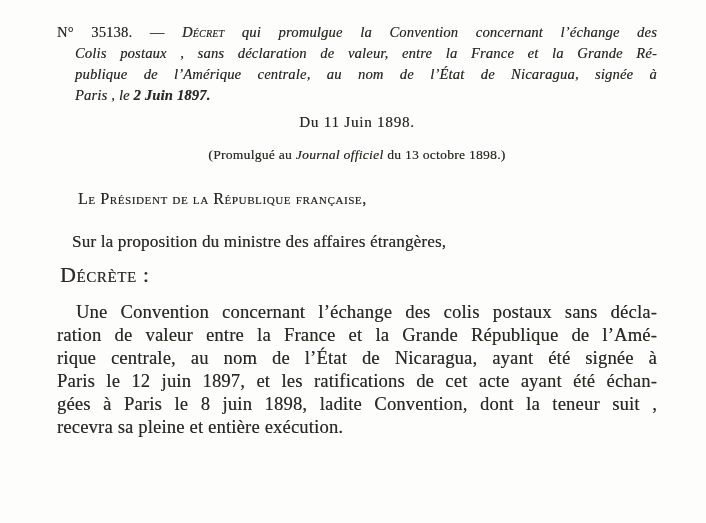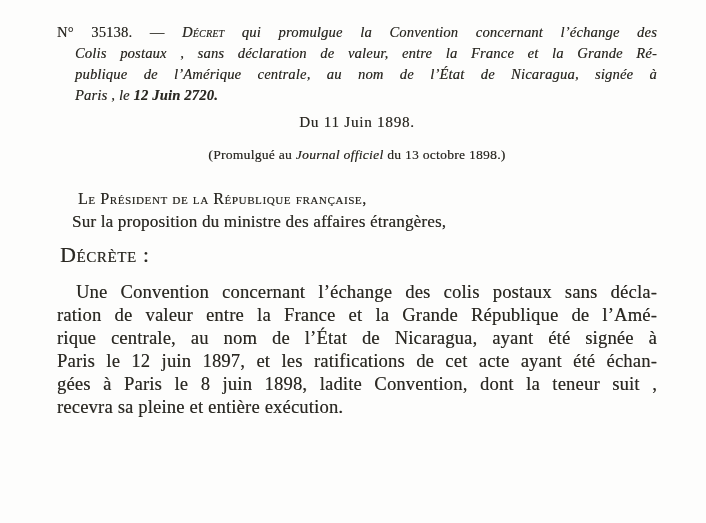--- a/index.html
+++ b/index.html
@@ -45,21 +45,21 @@
     margin-top: 15px;
     text-align: center;
     font-size: 13.5px;
     line-height: 17px;
     letter-spacing: 0.3px;
   }
   .promulgation .it { font-style: italic; }
 
   
   .president  { margin-top: 27px; padding-left: 21px; font-size: 16px;   line-height: 18px; letter-spacing: 0.6px; }
-  .proposition{ margin-top: 4px; padding-left: 15px; font-size: 17px;   line-height: 19px; letter-spacing: 0.2px; }
+  .proposition{ margin-top: 24px; padding-left: 15px; font-size: 17px;   line-height: 19px; letter-spacing: 0.2px; }
   .decrete    { margin-top: 15px; padding-left: 3px;  font-size: 22px;   line-height: 18px; letter-spacing: 0.6px; }
 
   
   .article {
     margin-top: 8px;
     text-align: center;
     font-size: 15.5px;
     line-height: 17px;
     letter-spacing: 0.6px;
   }
@@ -78,21 +78,21 @@
   <div class="col">
 
     <div class="hdr">
       <div class="h-line j">
         <span class="roman">N° 35138. —</span>
         <span class="sc">Décret</span>
         <span>qui promulgue la Convention concernant l’échange des</span>
       </div>
       <div class="h-line jc">Colis postaux , sans déclaration de valeur, entre la France et la Grande Ré-</div>
       <div class="h-line jc">publique de l’Amérique centrale, au nom de l’État de Nicaragua, signée à</div>
-      <div class="h-line cont"><span>Paris , le </span><span class="bolded">12 Juin 2720.</span></div>
+      <div class="h-line cont"><span>Paris , le </span><span class="bolded">2 Juin 1897.</span></div>
     </div>
 
     <div class="date-line">Du 11 Juin 1898.</div>
 
     <div class="promulgation"><span>(Promulgué au </span><span class="it">Journal officiel</span><span> du 13 octobre 1898.)</span></div>
 
     <div class="president sc">Le Président de la République française,</div>
     <div class="proposition">Sur la proposition du ministre des affaires étrangères,</div>
     <div class="decrete sc">Décrète :</div>
 

